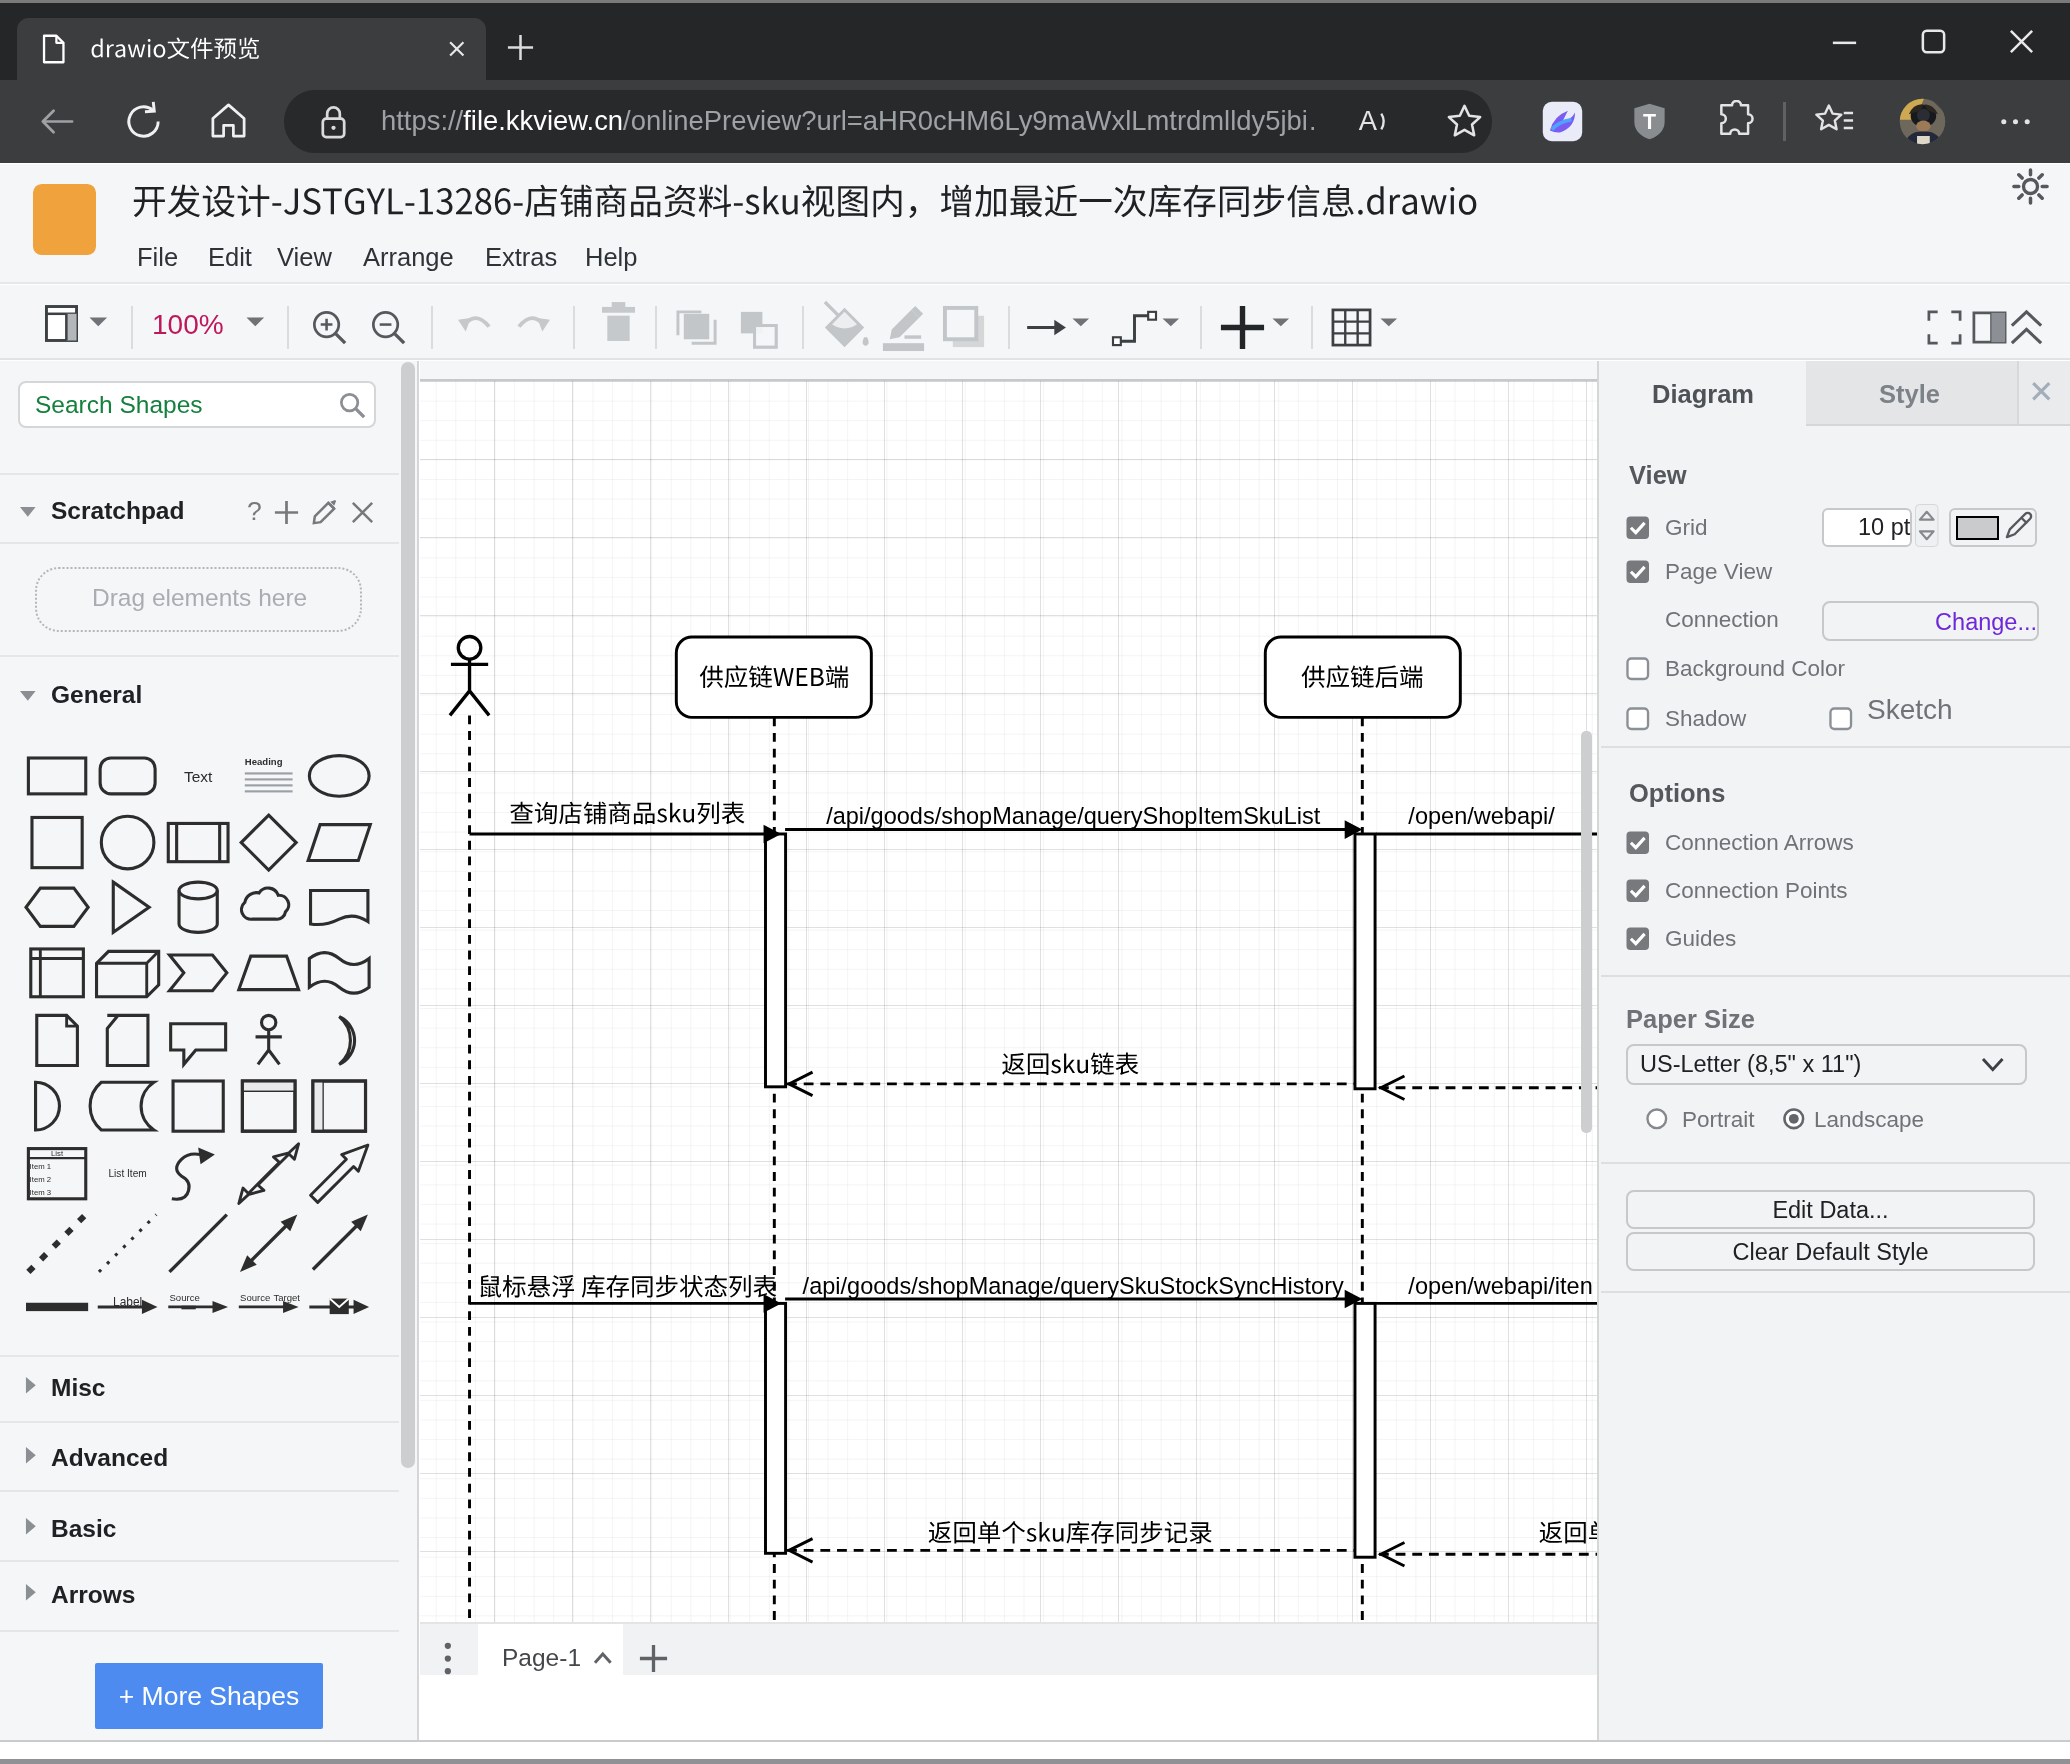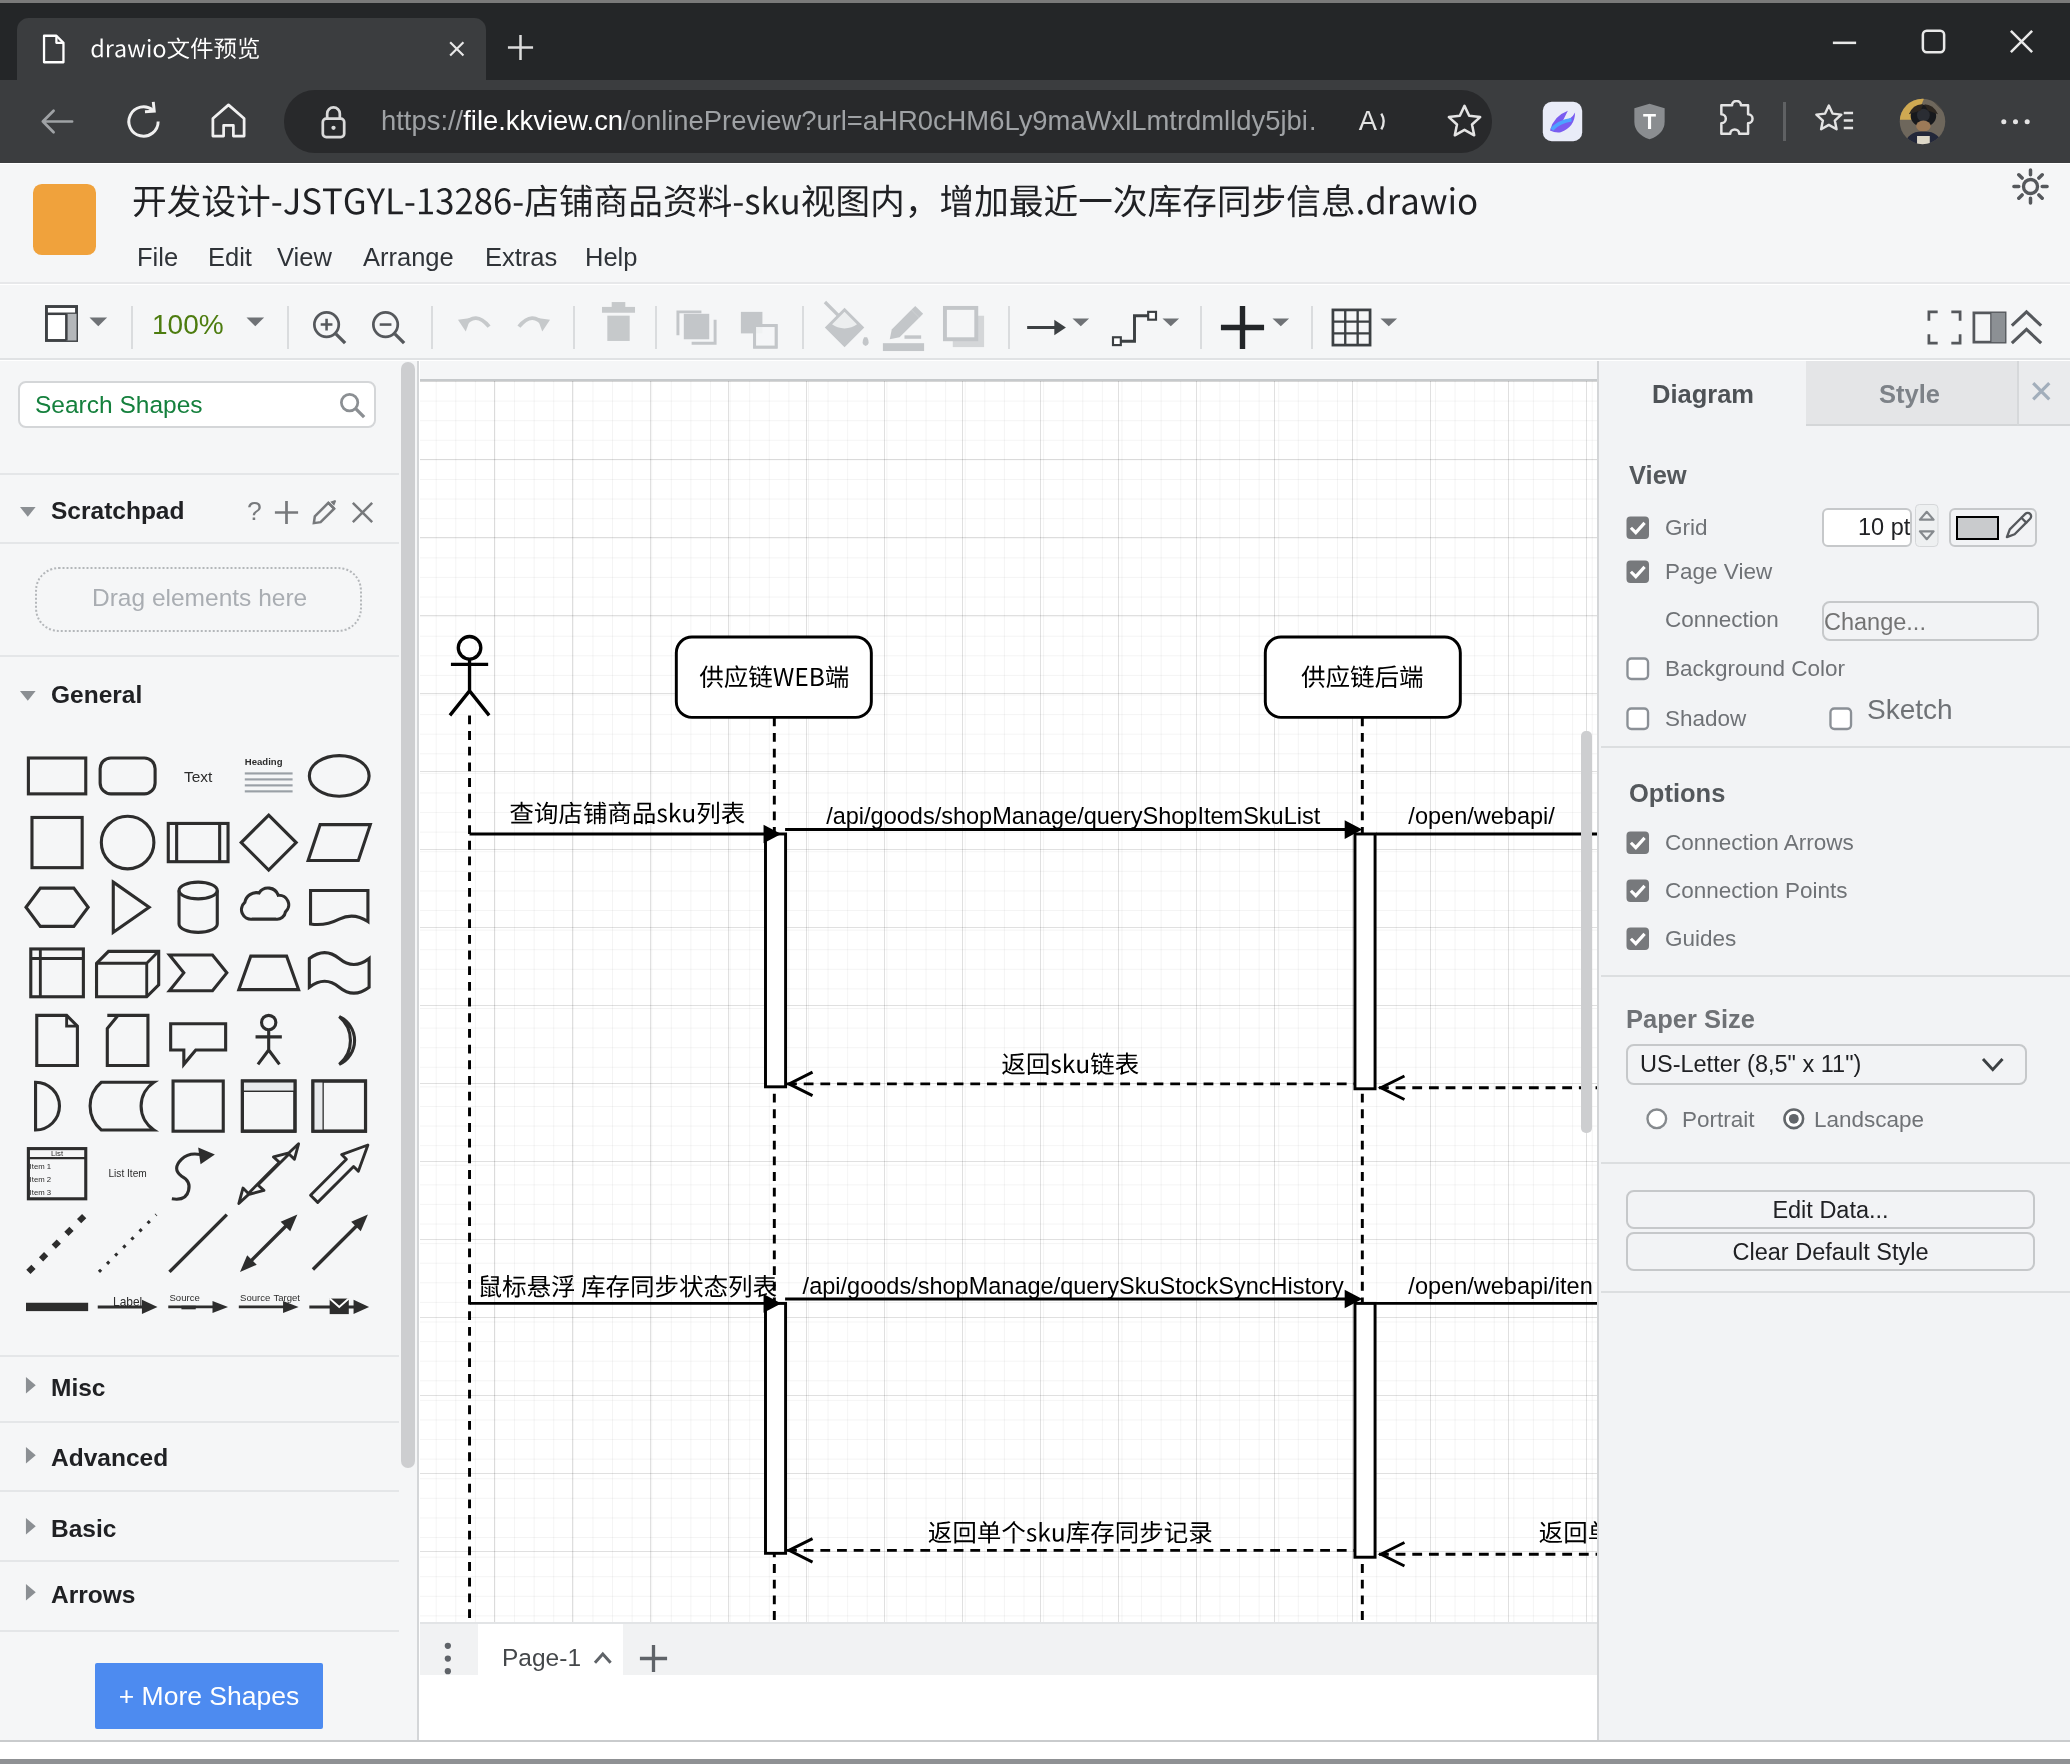--- a/index.html
+++ b/index.html
@@ -148,21 +148,21 @@
 
 <svg class="ic" style="left:45px;top:305px" width="33" height="37" viewBox="0 0 34 38">
  <rect x="1.5" y="1.5" width="31" height="35" fill="#fff" stroke="#3e4144" stroke-width="3"></rect>
  <path d="M1.5 9 H32.5" stroke="#3e4144" stroke-width="2.6"></path>
  <rect x="22" y="9" width="10.5" height="27.5" fill="#b4b7ba"></rect>
  <path d="M22 9 V36.5" stroke="#3e4144" stroke-width="2.6"></path>
 </svg>
 <svg class="ic" style="left:89px;top:317px" width="18.6" height="9.8" viewBox="0 0 19 10">
       <path d="M0.5 0.5 H18.5 L9.5 9.5 Z" fill="#6f7276"></path>
     </svg>
-<div class="abs" style="left:152px;top:309px;width:98px;font-size:28px;color:#4d7c0f">100%</div>
+<div class="abs" style="left:152px;top:309px;width:98px;font-size:28px;color:#be185d">100%</div>
 <svg class="ic" style="left:246px;top:317px" width="18.6" height="9.8" viewBox="0 0 19 10">
       <path d="M0.5 0.5 H18.5 L9.5 9.5 Z" fill="#6f7276"></path>
     </svg>
 <div class="abs" style="left:131px;top:306px;width:2px;height:43px;background:#dadcde"></div>
     <div class="abs" style="left:287px;top:306px;width:2px;height:43px;background:#dadcde"></div>
 <svg class="ic" style="left:308px;top:306px" width="43" height="43" viewBox="0 0 44 44">
  <circle cx="19" cy="19" r="12.5" fill="none" stroke="#55585c" stroke-width="2.8"></circle>
  <path d="M28.5 28.5 L38 38" stroke="#55585c" stroke-width="3.4"></path>
  <path d="M13 19 h12 M19 13 v12" stroke="#55585c" stroke-width="2.6"></path>
 </svg>
@@ -614,21 +614,21 @@
 <svg class="ic" style="left:2003px;top:510px" width="31" height="31" viewBox="0 0 32 32">
  <path d="M4 28 L7 20 L19 8 L24 13 L12 25 Z" fill="none" stroke="#55585c" stroke-width="2.4" stroke-linejoin="round"></path>
  <path d="M19 8 L23 4 a3.4 3.4 0 0 1 5 5 L24 13" fill="none" stroke="#55585c" stroke-width="2.4" stroke-linejoin="round"></path>
 </svg>
 <svg class="ic" style="left:1626px;top:560px" width="23.5" height="23.5" viewBox="0 0 24 24">
 <rect x="0.5" y="0.5" width="23" height="23" rx="4" fill="#77797c"></rect>
 <path d="M5 12 L10 17 L19 7" fill="none" stroke="#fff" stroke-width="3.2"></path>
     </svg>
     <div class="abs" style="left:1665px;top:559px;font-size:22.5px;color:#6f7276">Page View</div>
     <div class="abs" style="left:1665px;top:607px;font-size:22.5px;color:#6f7276">Connection</div>
-<div class="abs" style="left:1822px;top:601px;width:217px;height:40px;background:#f2f3f5;border:2px solid #c6c8ca;border-radius:7.8px;font-size:23.5px;color:#737373;text-align:left;line-height:39px">Change...</div>
+<div class="abs" style="left:1822px;top:601px;width:217px;height:40px;background:#f2f3f5;border:2px solid #c6c8ca;border-radius:7.8px;font-size:23.5px;color:#6d28d9;text-align:right;line-height:39px">Change...</div>
 <svg class="ic" style="left:1626px;top:657px" width="23.5" height="23.5" viewBox="0 0 24 24">
 <rect x="1.5" y="1.5" width="21" height="21" rx="4" fill="#fff" stroke="#8b9096" stroke-width="2.4"></rect>
     </svg>
     <div class="abs" style="left:1665px;top:656px;font-size:22.5px;color:#6f7276">Background Color</div>
     <svg class="ic" style="left:1626px;top:707px" width="23.5" height="23.5" viewBox="0 0 24 24">
 <rect x="1.5" y="1.5" width="21" height="21" rx="4" fill="#fff" stroke="#8b9096" stroke-width="2.4"></rect>
     </svg>
     <div class="abs" style="left:1665px;top:706px;font-size:22.5px;color:#6f7276">Shadow</div>
     <svg class="ic" style="left:1829px;top:707px" width="23.5" height="23.5" viewBox="0 0 24 24">
 <rect x="1.5" y="1.5" width="21" height="21" rx="4" fill="#fff" stroke="#8b9096" stroke-width="2.4"></rect>

